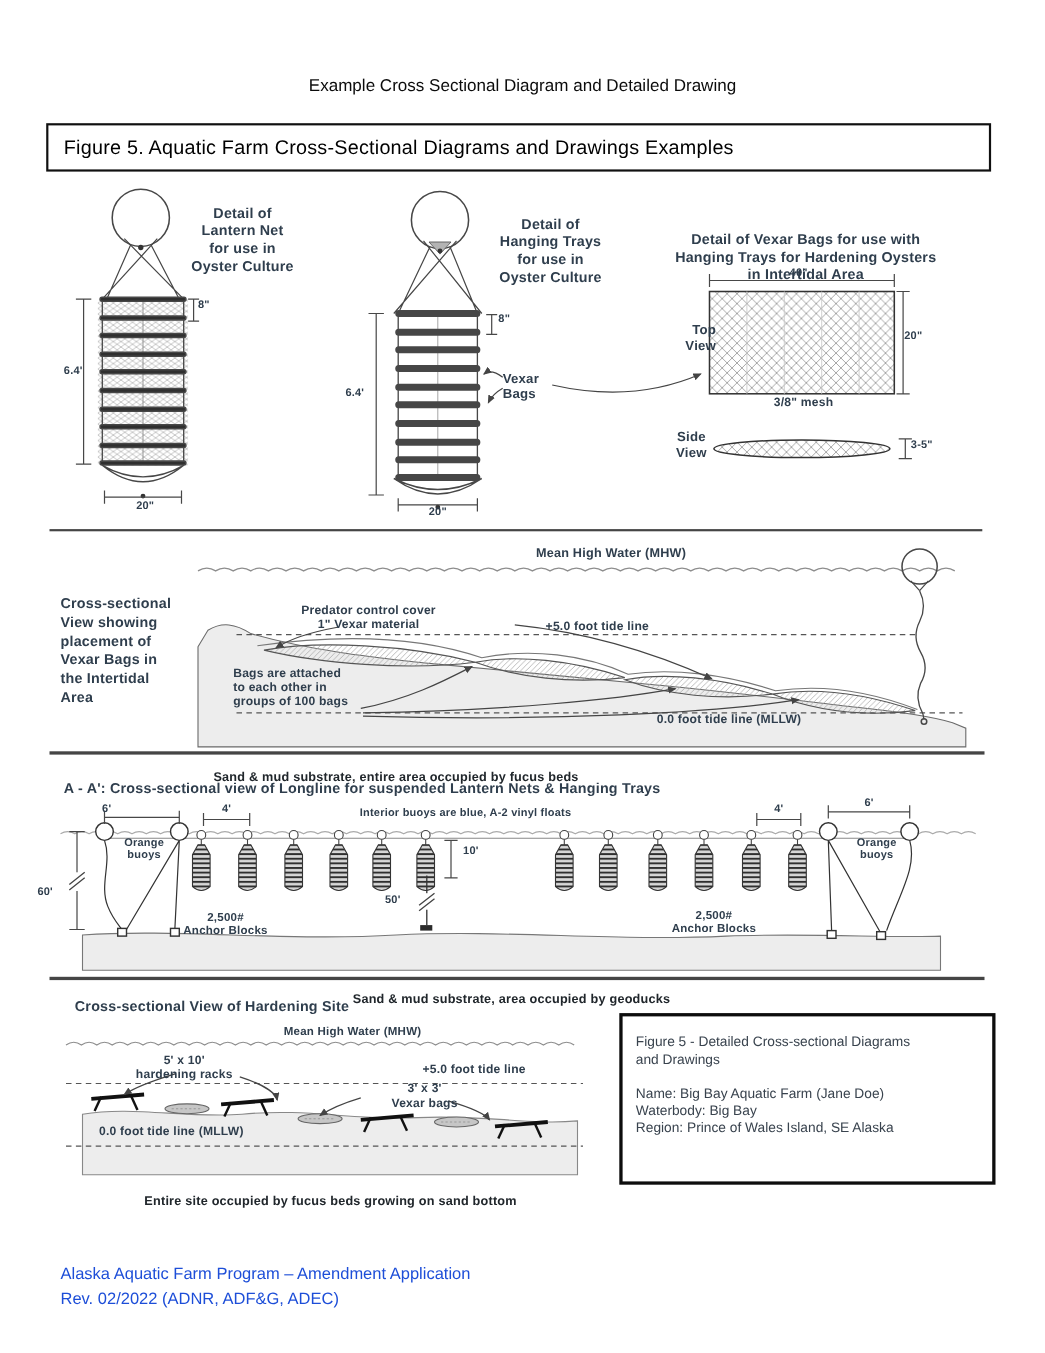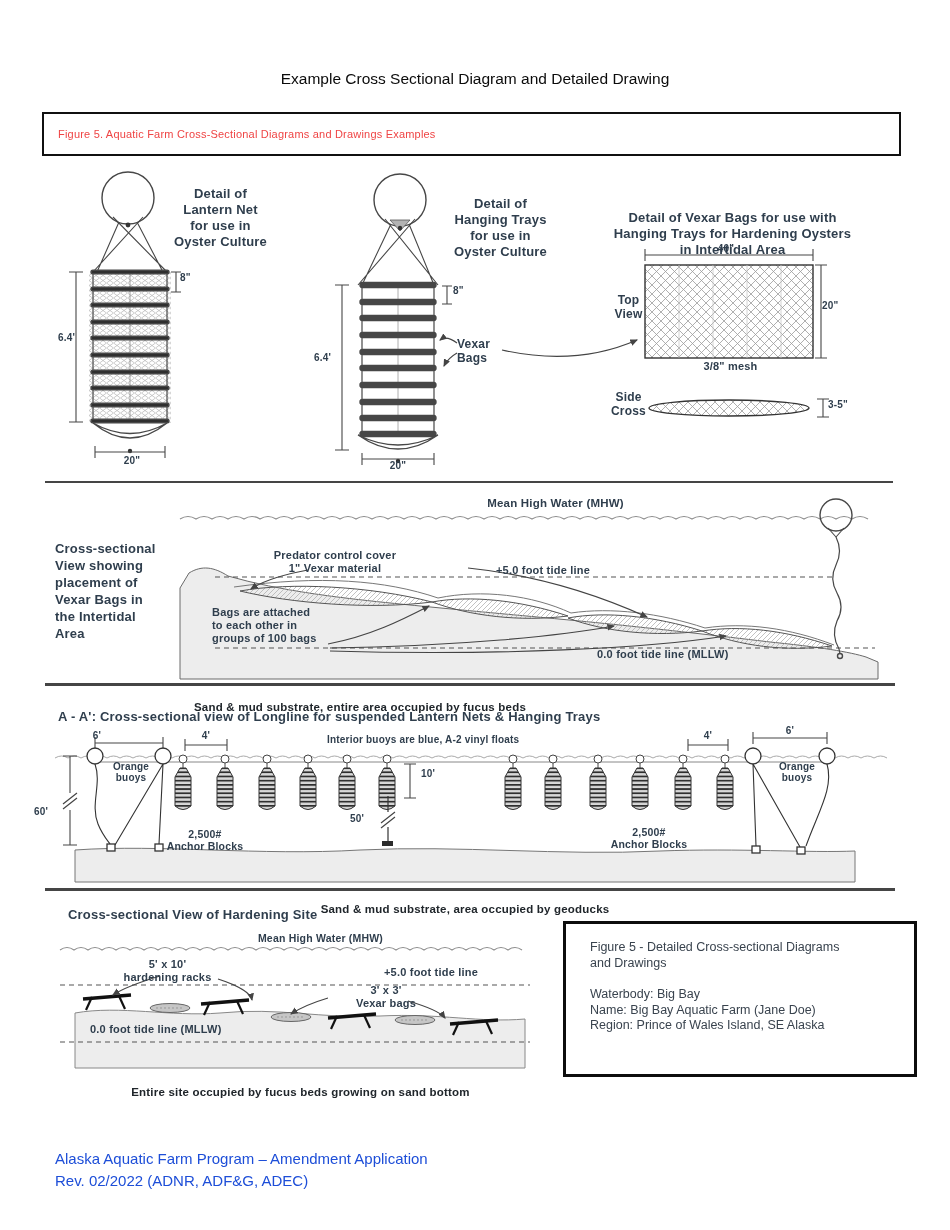--- a/index.html
+++ b/index.html
@@ -11,24 +11,24 @@
   .c{text-align:center;}
   .dim{font-size:10px;line-height:11px;}
   .big{font-size:13px;line-height:16px;}
   .mid{font-size:12px;line-height:14px;}
   .sm{font-size:10px;line-height:11px;}
   .ink{color:#20262b;font-size:11.5px;margin-top:43px;}
   .pagetitle{position:absolute;top:34px;left:0;width:950px;text-align:center;
        font-size:15.5px;color:#0b0b0b;font-weight:normal;margin-top:36px;}
   .figbox{position:absolute;left:42px;top:112px;width:841px;height:40px;
        border:2.5px solid #101010;display:flex;align-items:center;padding-left:14px;}
-  .figbox span{font-size:11px;color:#ef4444;letter-spacing:.2px;}
+  .figbox span{font-size:18px;color:#000000;letter-spacing:.2px;}
   .divider{position:absolute;background:#454545;}
   .infobox{position:absolute;left:563px;top:921px;width:312px;height:124px;
-       border:3px solid #0d0d0d;padding:16px 12px 10px 24px;color:#39434e;
+       border:3px solid #0d0d0d;padding:16px 12px 10px 12px;color:#39434e;
        font-size:12.5px;line-height:15.5px;font-weight:normal;}
   .infobox .head{margin-bottom:16px;white-space:pre-line;}
   .infobox div{white-space:pre-line;}
   .footer{position:absolute;left:55px;font-size:15px;color:#1d4ed8;}
 </style>
 </head>
 <body>
 
 <div class="pagetitle">Example Cross Sectional Diagram and Detailed Drawing</div>
 
@@ -141,24 +141,24 @@
 <div class="lbl dim c" style="left:376px;top:460px;width:44px;">20"</div>
 <div class="lbl mid" style="left:457px;top:337px;width:55px;">Vexar
 Bags</div>
 
 <div class="lbl big c" style="left:590px;top:210px;width:285px;">Detail of Vexar Bags for use with
 Hanging Trays for Hardening Oysters
 in Intertidal Area</div>
 <div class="lbl dim c" style="left:706px;top:243px;width:40px;">40"</div>
 <div class="lbl dim" style="left:822px;top:300px;">20"</div>
 <div class="lbl c" style="left:683px;top:360px;width:95px;">3/8" mesh</div>
-<div class="lbl mid c" style="left:606px;top:293px;width:45px;">Top
+<div class="lbl mid c" style="left:606px;top:293px;width:45px;text-align:right;">Top
 View</div>
 <div class="lbl mid c" style="left:606px;top:390px;width:45px;">Side
-Cross</div>
+View</div>
 <div class="lbl dim" style="left:828px;top:399px;">3-5"</div>
 
 <svg class="layer" style="left:40px;top:488px;" width="900" height="196" viewBox="0 0 900 196">
   <defs>
     <marker id="ah2" markerWidth="8" markerHeight="8" refX="6" refY="3" orient="auto">
       <path d="M0,0 L7,3 L0,6 Z" fill="#444"></path>
     </marker>
     <pattern id="bagHatch" width="5" height="5" patternUnits="userSpaceOnUse">
       <path d="M0,5 L5,0" stroke="#a8a8a8" stroke-width="0.7"></path>
     </pattern>
@@ -338,19 +338,19 @@
 hardening racks</div>
 <div class="lbl" style="left:384px;top:966px;">+5.0 foot tide line</div>
 <div class="lbl c" style="left:336px;top:984px;width:100px;">3' x 3'
 Vexar bags</div>
 <div class="lbl" style="left:90px;top:1023px;">0.0 foot tide line (MLLW)</div>
 <div class="lbl ink c" style="left:118px;top:1043px;width:365px;">Entire site occupied by fucus beds growing on sand bottom</div>
 
 <div class="infobox">
   <div class="head">Figure 5 - Detailed Cross-sectional Diagrams
 and Drawings</div>
+  <div>Name: Big Bay Aquatic Farm (Jane Doe)</div>
   <div>Waterbody: Big Bay</div>
-  <div>Name: Big Bay Aquatic Farm (Jane Doe)</div>
   <div>Region: Prince of Wales Island, SE Alaska</div>
 </div>
 
 <div class="footer" style="top:1150px;">Alaska Aquatic Farm Program – Amendment Application</div>
 <div class="footer" style="top:1172px;">Rev. 02/2022 (ADNR, ADF&amp;G, ADEC)</div>
 
 </body></html>

